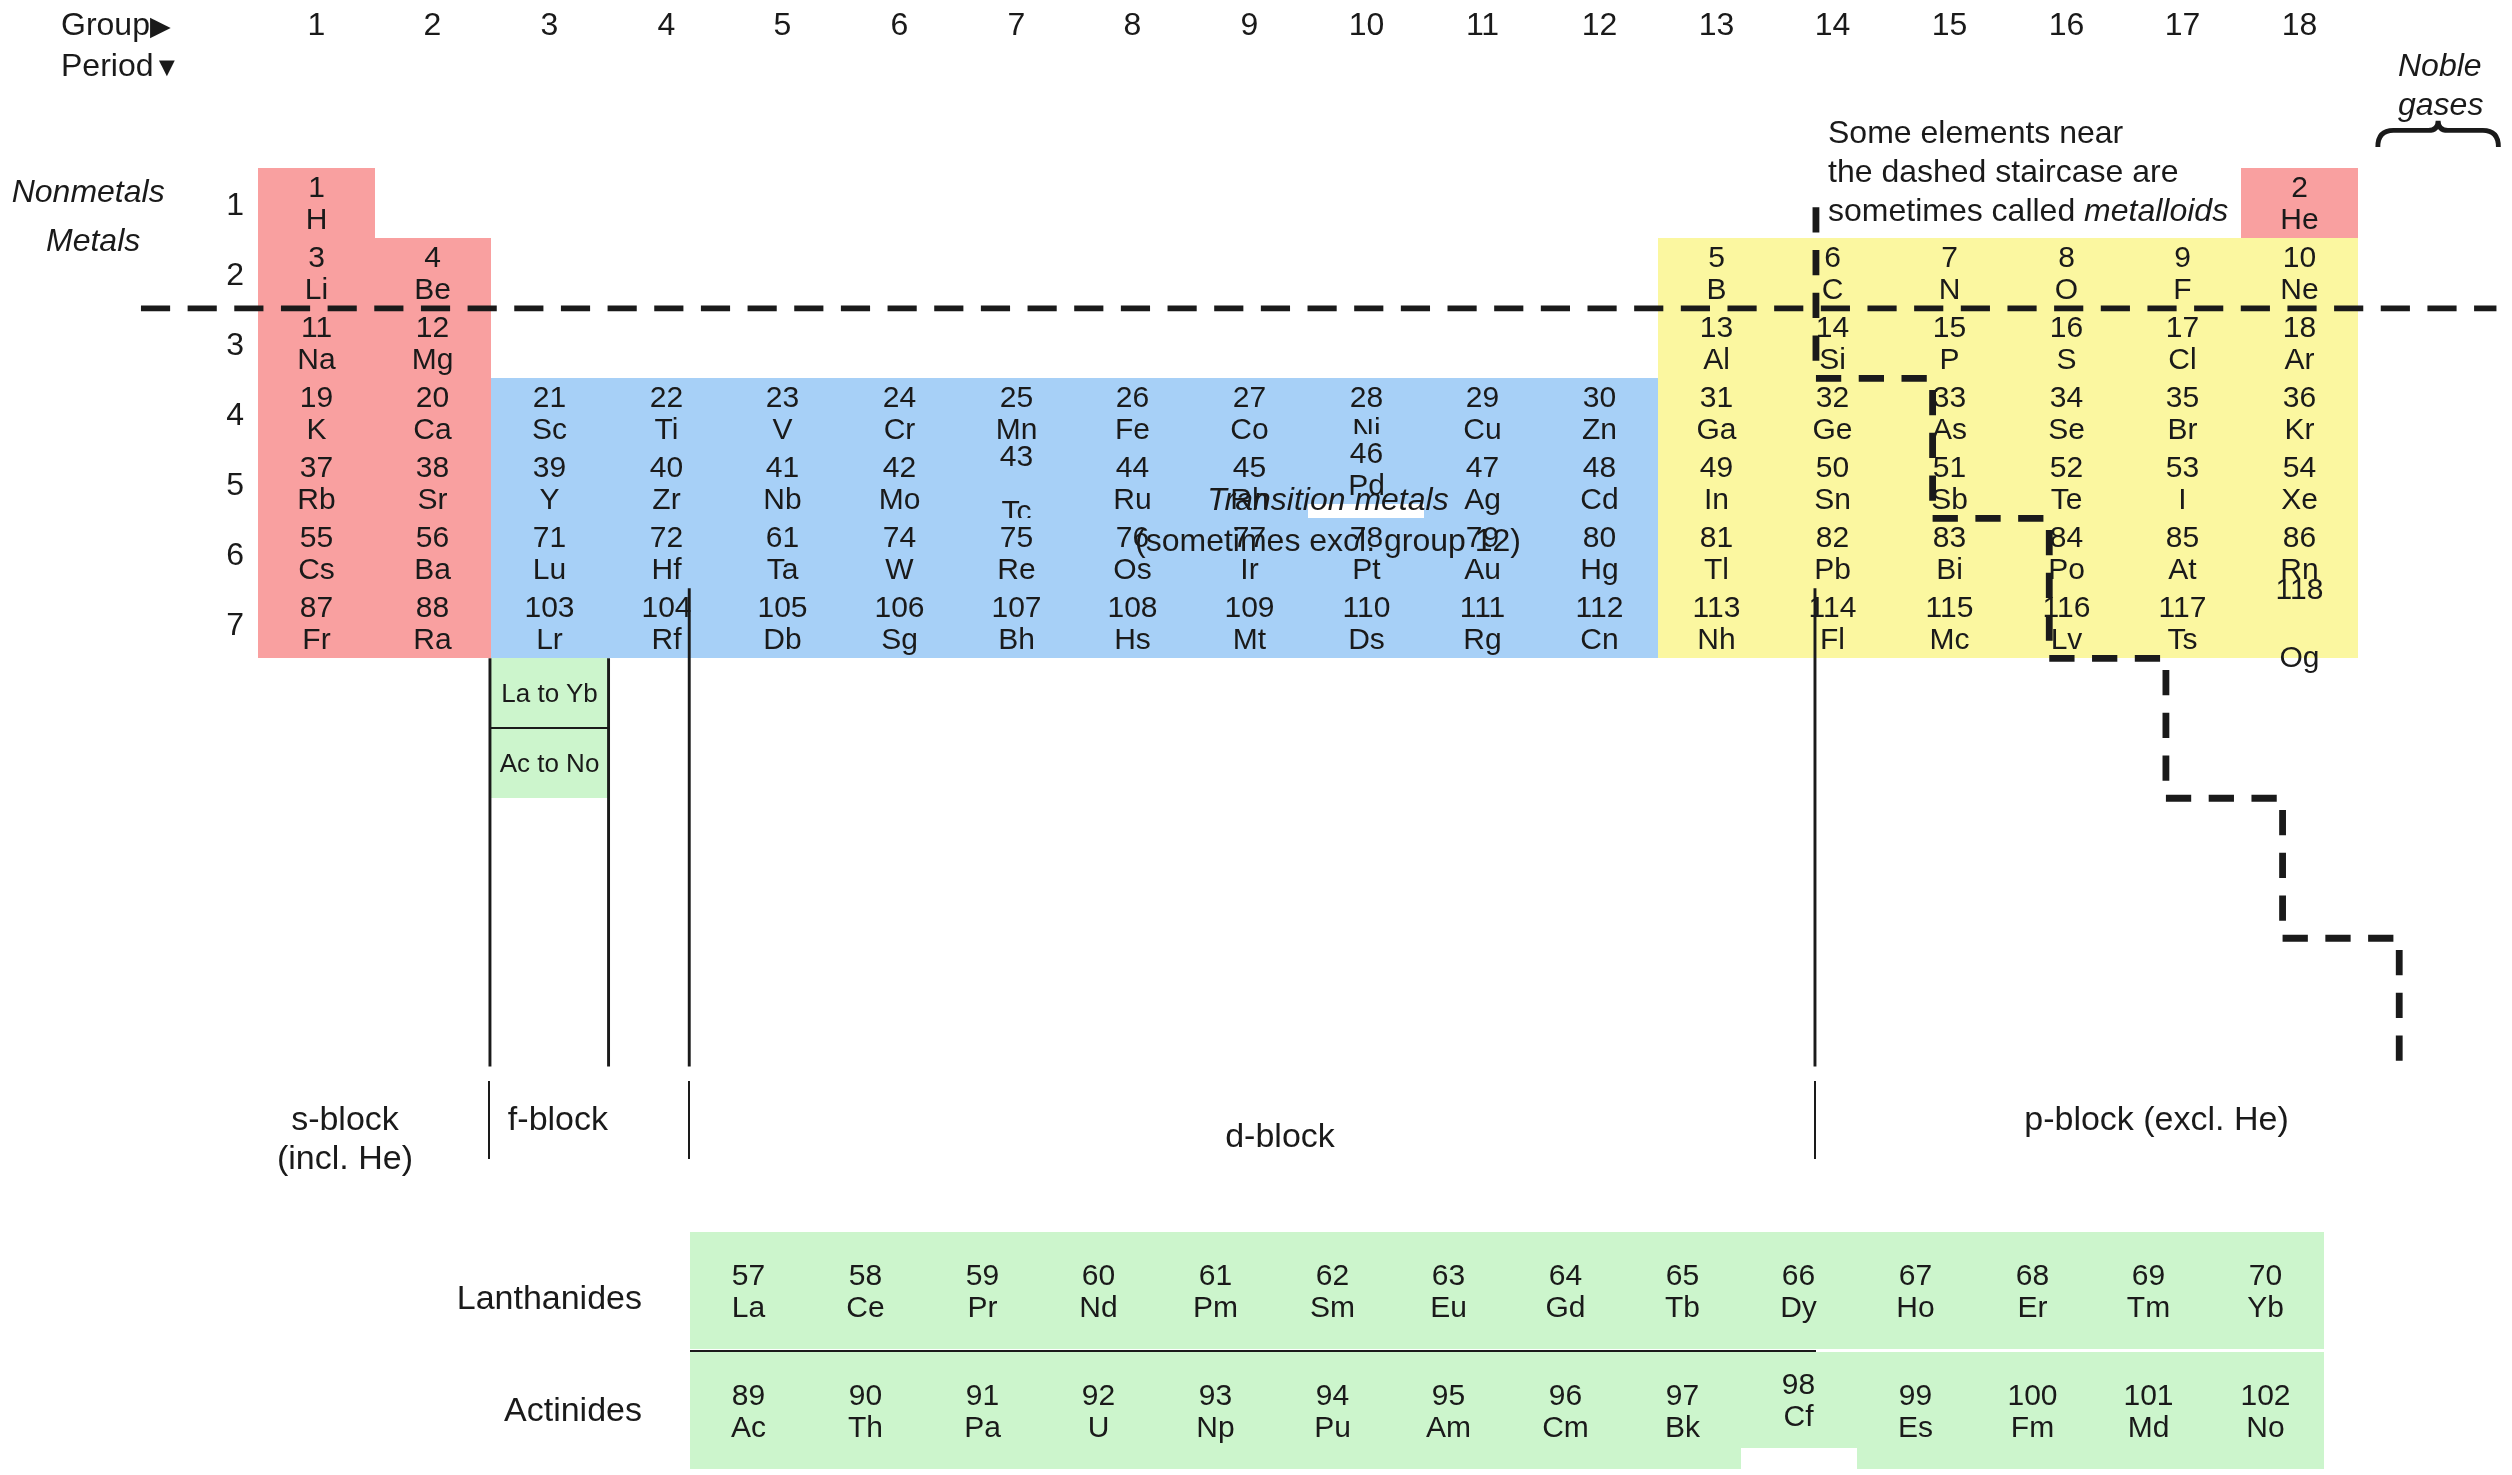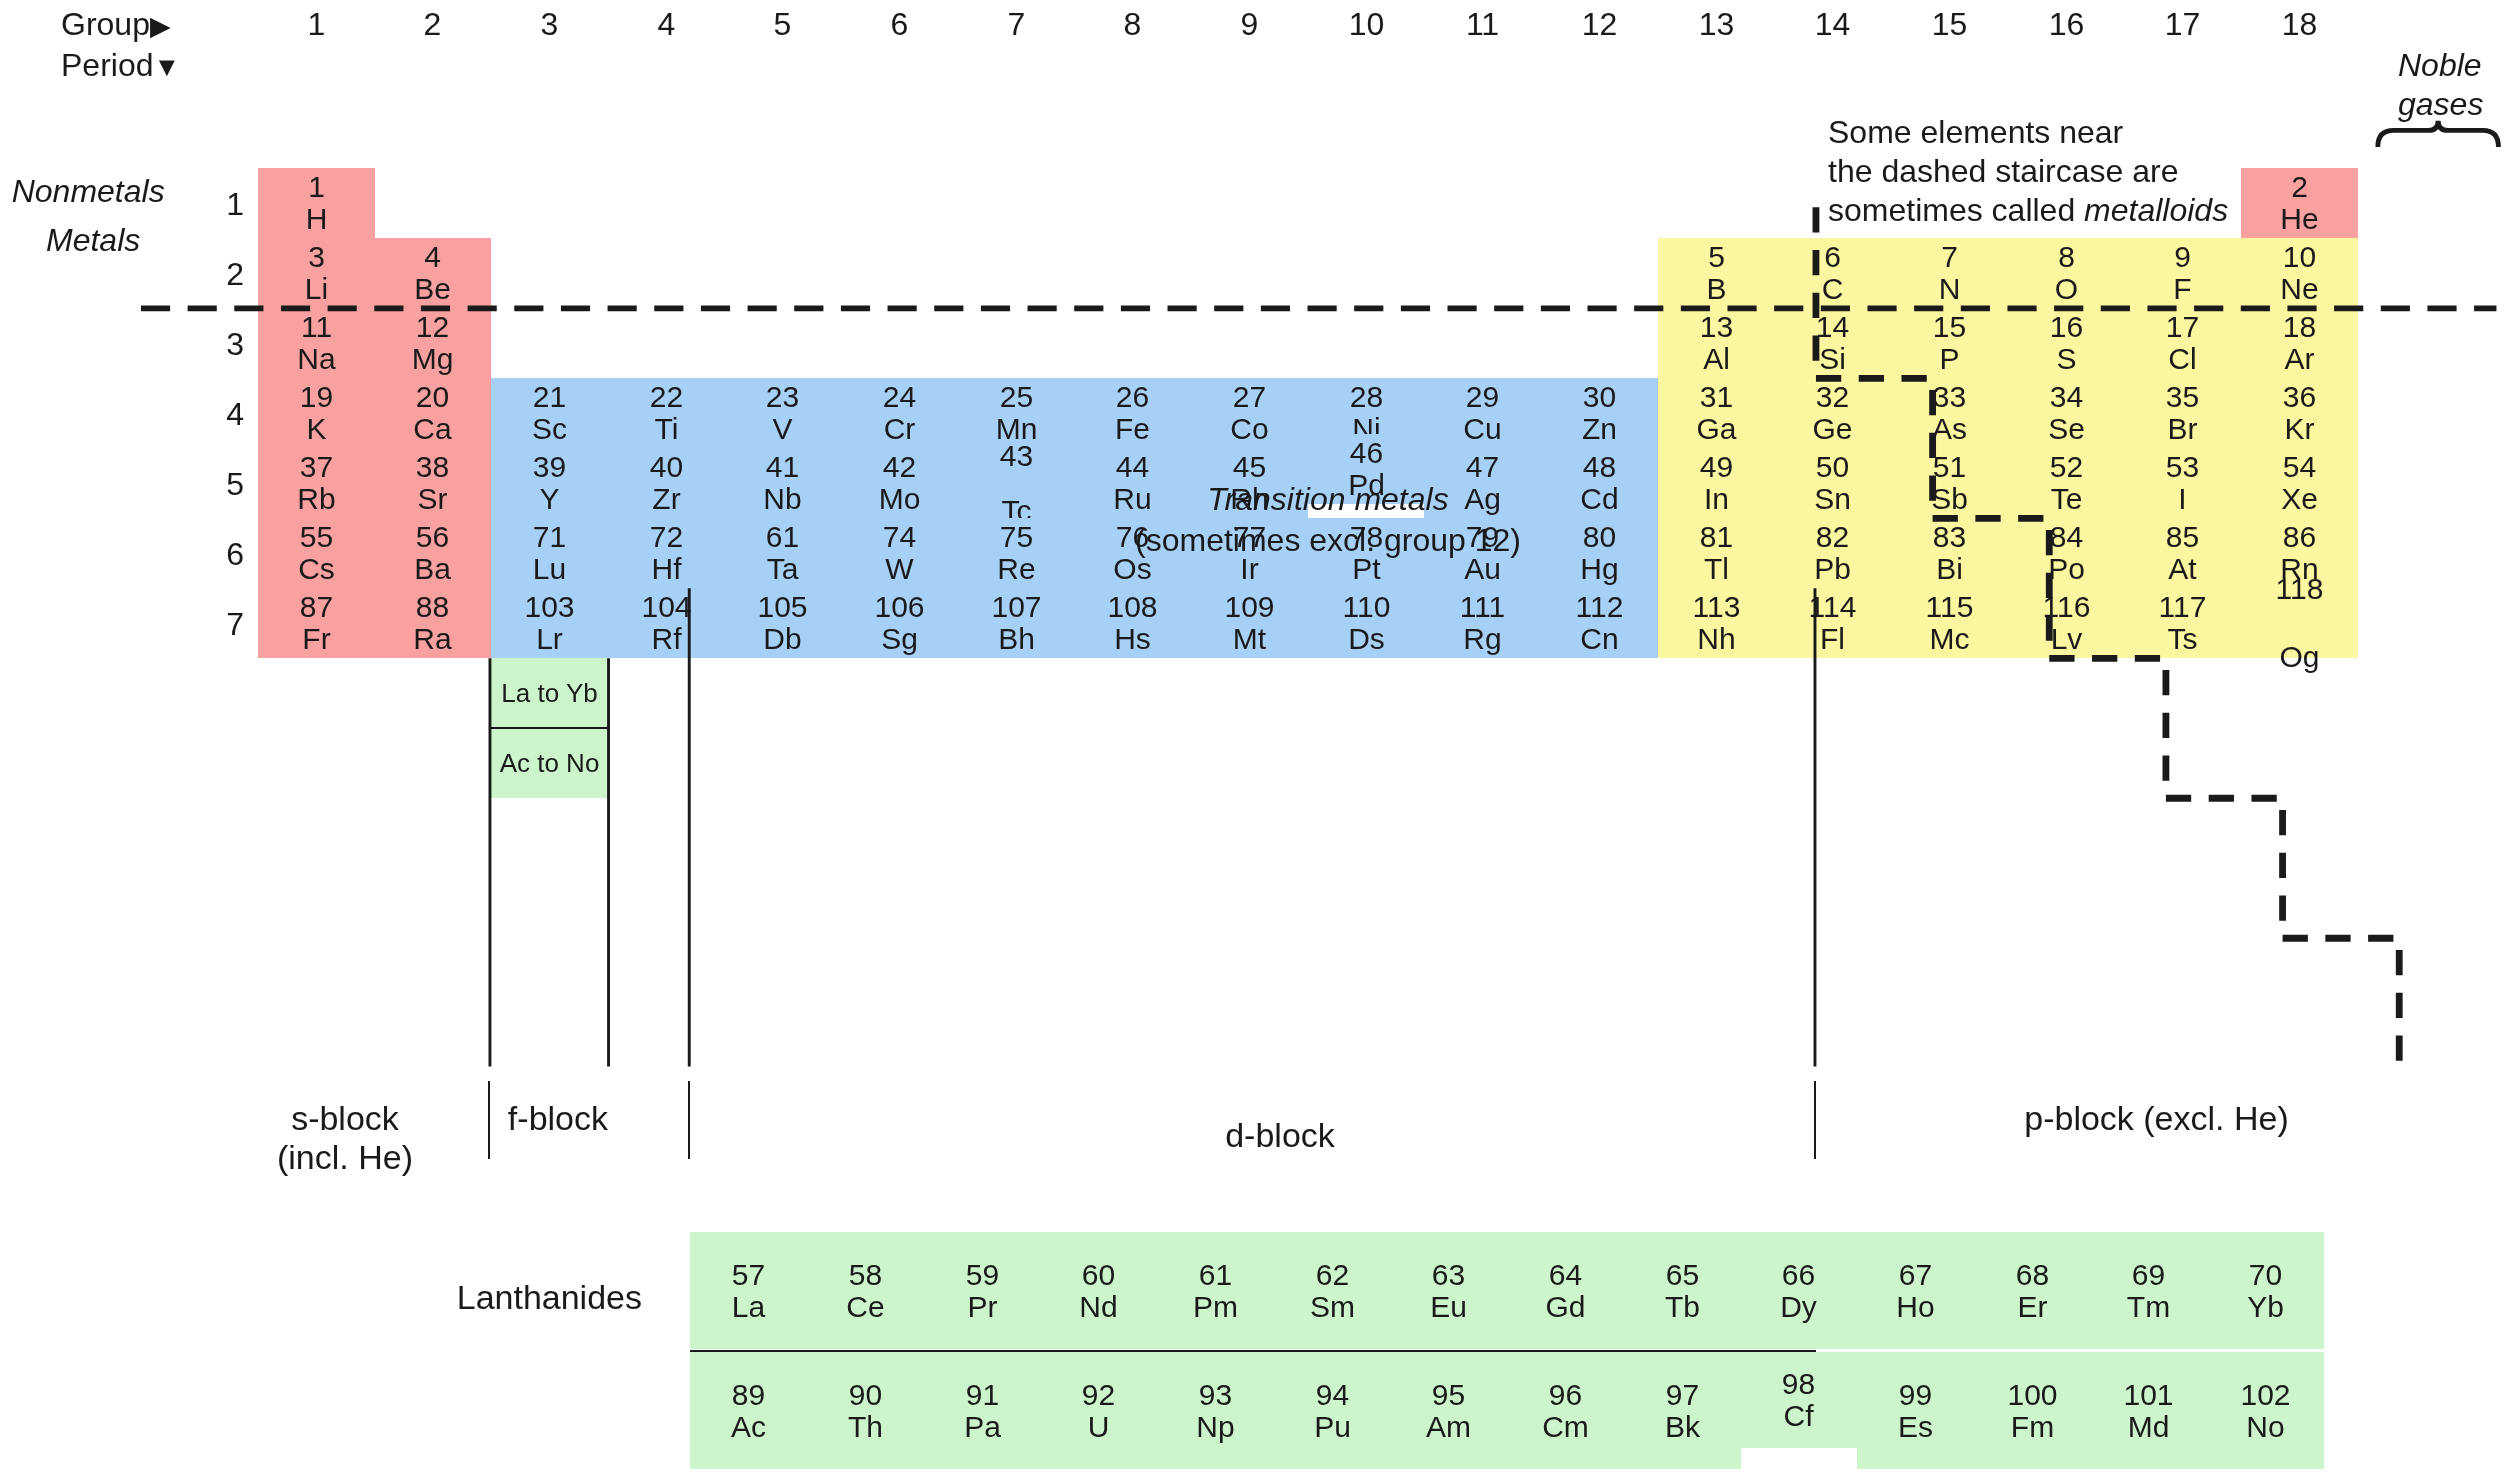--- a/index.html
+++ b/index.html
@@ -472,20 +472,21 @@
   </div>
   <div class="blocklbl" style="left:491px;top:1099px;width:117px;text-align:right;">f-block</div>
   <div class="blocklbl" style="left:690px;top:1116px;width:1180px;">d-block</div>
   <div class="blocklbl" style="left:1816px;top:1099px;width:681px;">p-block (excl. He)</div>
 
   <div class="sep" style="left:488px;top:1081px;height:78px;"></div>
   <div class="sep" style="left:688px;top:1081px;height:78px;"></div>
   <div class="sep" style="left:1814px;top:1081px;height:78px;"></div>
 
   <div class="serieslbl" style="left:253px;top:1278px;width:389px;">Lanthanides</div>
+  <div class="serieslbl" style="left:253px;top:1390px;width:389px;">Actinides</div>
   <div id="lan-row">
       <div class="cell blk-f" style="left: 690px; top: 1232px; height: 117px;">
         <span class="z">57</span>
         <span class="sym">La</span>
       </div>
       <div class="cell blk-f" style="left: 807px; top: 1232px; height: 117px;">
         <span class="z">58</span>
         <span class="sym">Ce</span>
       </div>
       <div class="cell blk-f" style="left: 924px; top: 1232px; height: 117px;">

